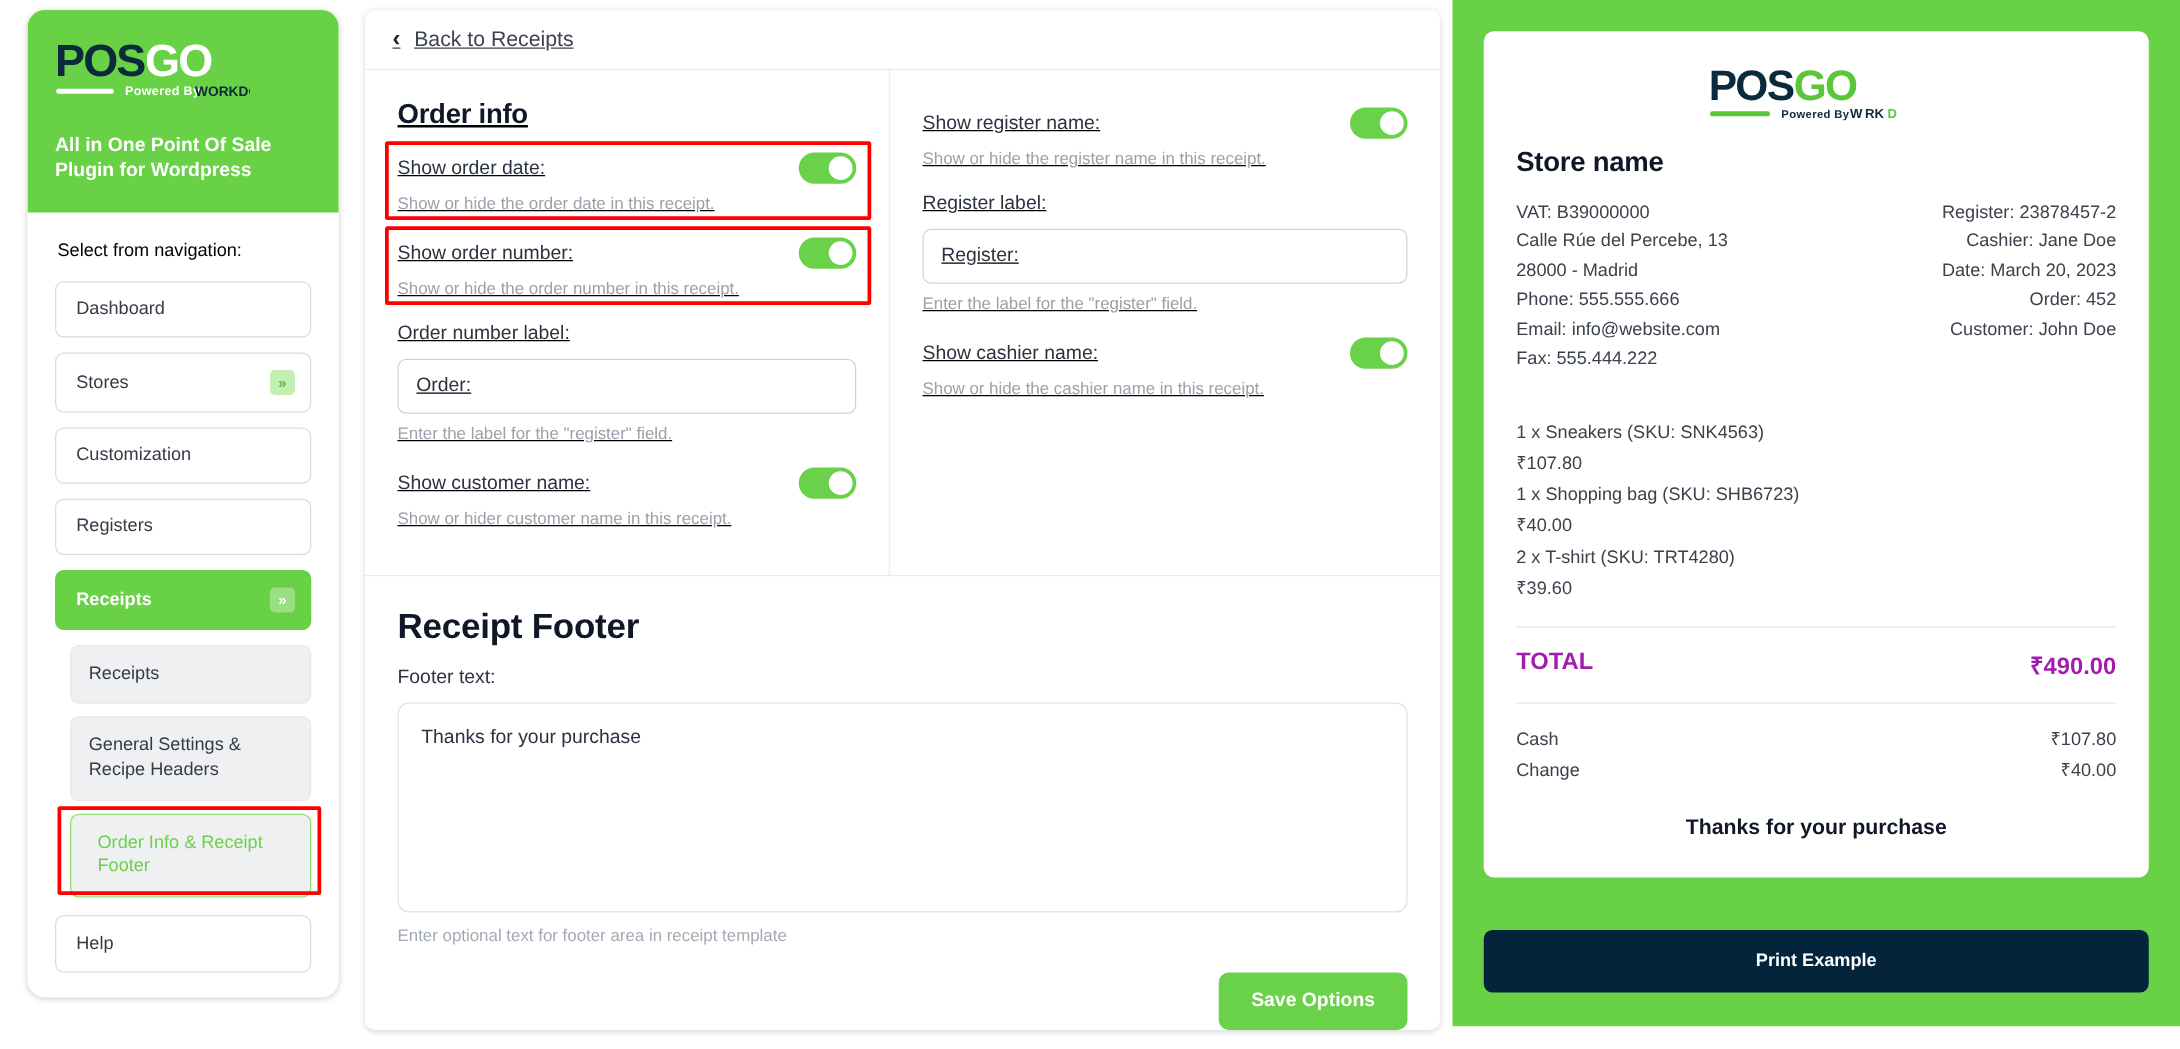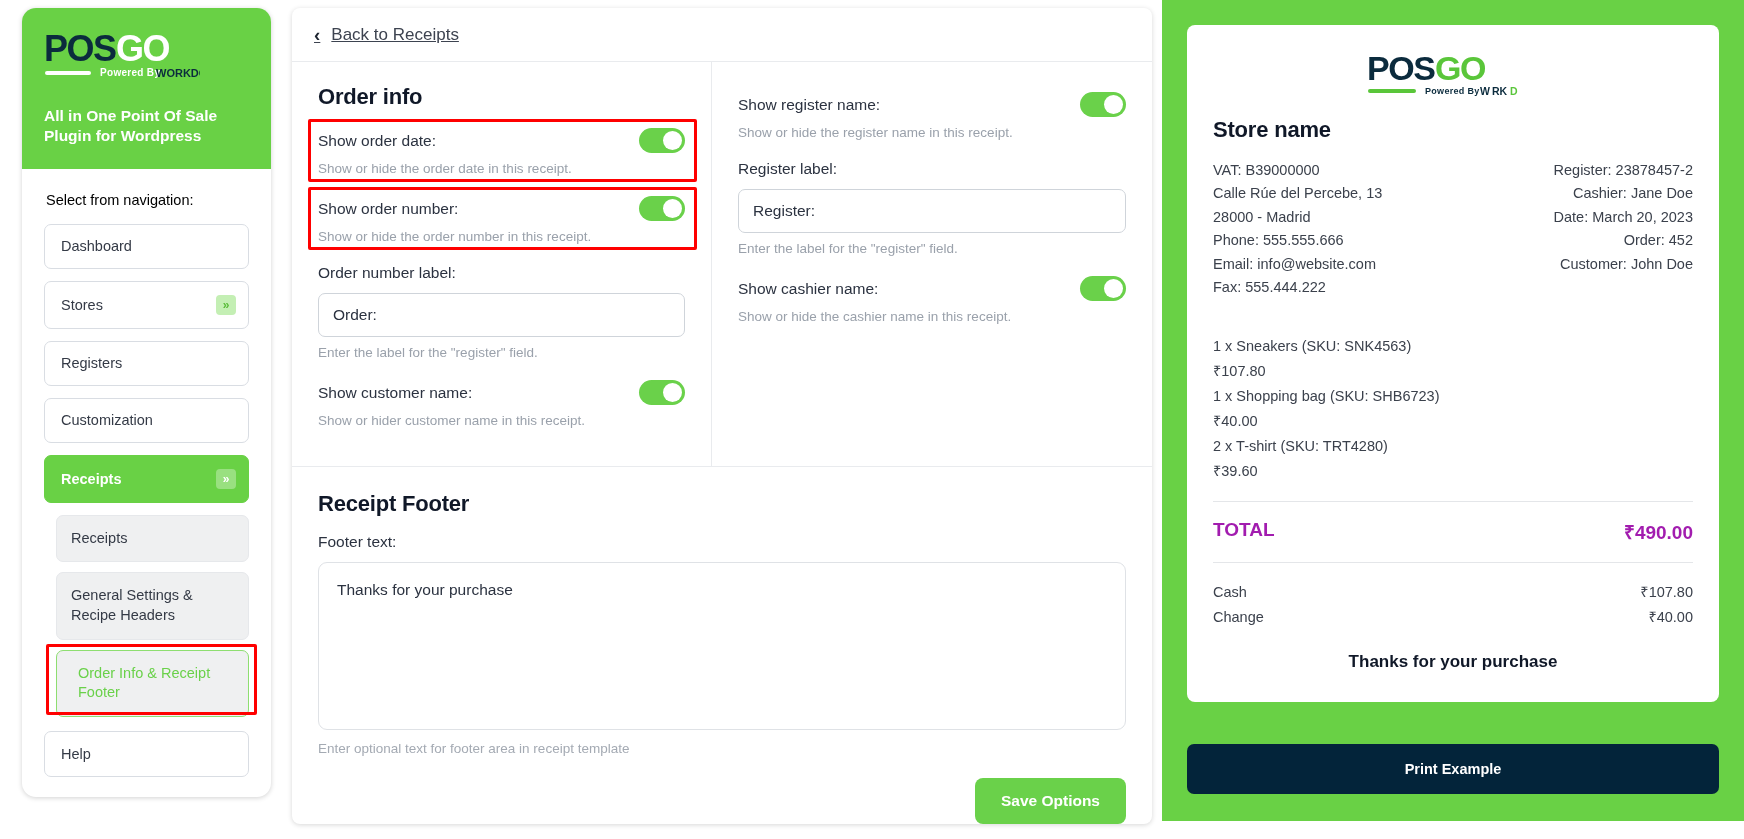--- a/index.html
+++ b/index.html
@@ -152,20 +152,21 @@
   }
   .back-chevron { font-size: 19px; color: #1d2430; font-weight: 700; line-height: 1; }
 
   .cols {
     display: flex;
     border-bottom: 1px solid #e9ebee;
   }
   .col {
     padding: 22px 26px 26px 26px;
     position: relative;
+    text-decoration: underline;
   }
   .col-left { width: 420px; flex: 0 0 420px; border-right: 1px solid #e9ebee; }
   .col-right { flex: 1 1 auto; padding-top: 22px; }
 
   h2.section-title {
     font-size: 22px;
     font-weight: 700;
     color: #101828;
     margin-bottom: 18px;
     letter-spacing: -0.2px;
@@ -213,21 +214,21 @@
     font-family: "Liberation Sans", sans-serif;
     margin-top: 11px;
   }
   .redbox-field {
     left: -10px; right: -12px; top: -9px; bottom: -6px;
   }
 
   
   .footer-sec { padding: 24px 26px 0 26px; flex: 1 1 auto; display: flex; flex-direction: column; }
   .footer-title {
-    font-size: 22px; font-weight: 700; color: #101828;
+    font-size: 28px; font-weight: 700; color: #101828;
     margin-bottom: 16px; letter-spacing: -0.2px;
   }
   .ta-label { font-size: 15.5px; color: #2b3240; margin-bottom: 11px; }
   .textarea {
     width: 100%;
     height: 168px;
     border: 1px solid #dfe2e6;
     border-radius: 9px;
     padding: 16px 18px;
     font-size: 15.5px;
@@ -350,25 +351,25 @@
         <div class="nav-item">
           <span>Dashboard</span>
         </div>
 
         <div class="nav-item">
           <span>Stores</span>
           <span class="chev">»</span>
         </div>
 
         <div class="nav-item">
+          <span>Customization</span>
+        </div>
+
+        <div class="nav-item">
           <span>Registers</span>
-        </div>
-
-        <div class="nav-item">
-          <span>Customization</span>
         </div>
 
         <div class="nav-item active">
           <span>Receipts</span>
           <span class="chev">»</span>
         </div>
 
         <div class="subnav">
           <div class="sub-item">Receipts</div>
           <div class="sub-item">General Settings &amp; Recipe Headers</div>

